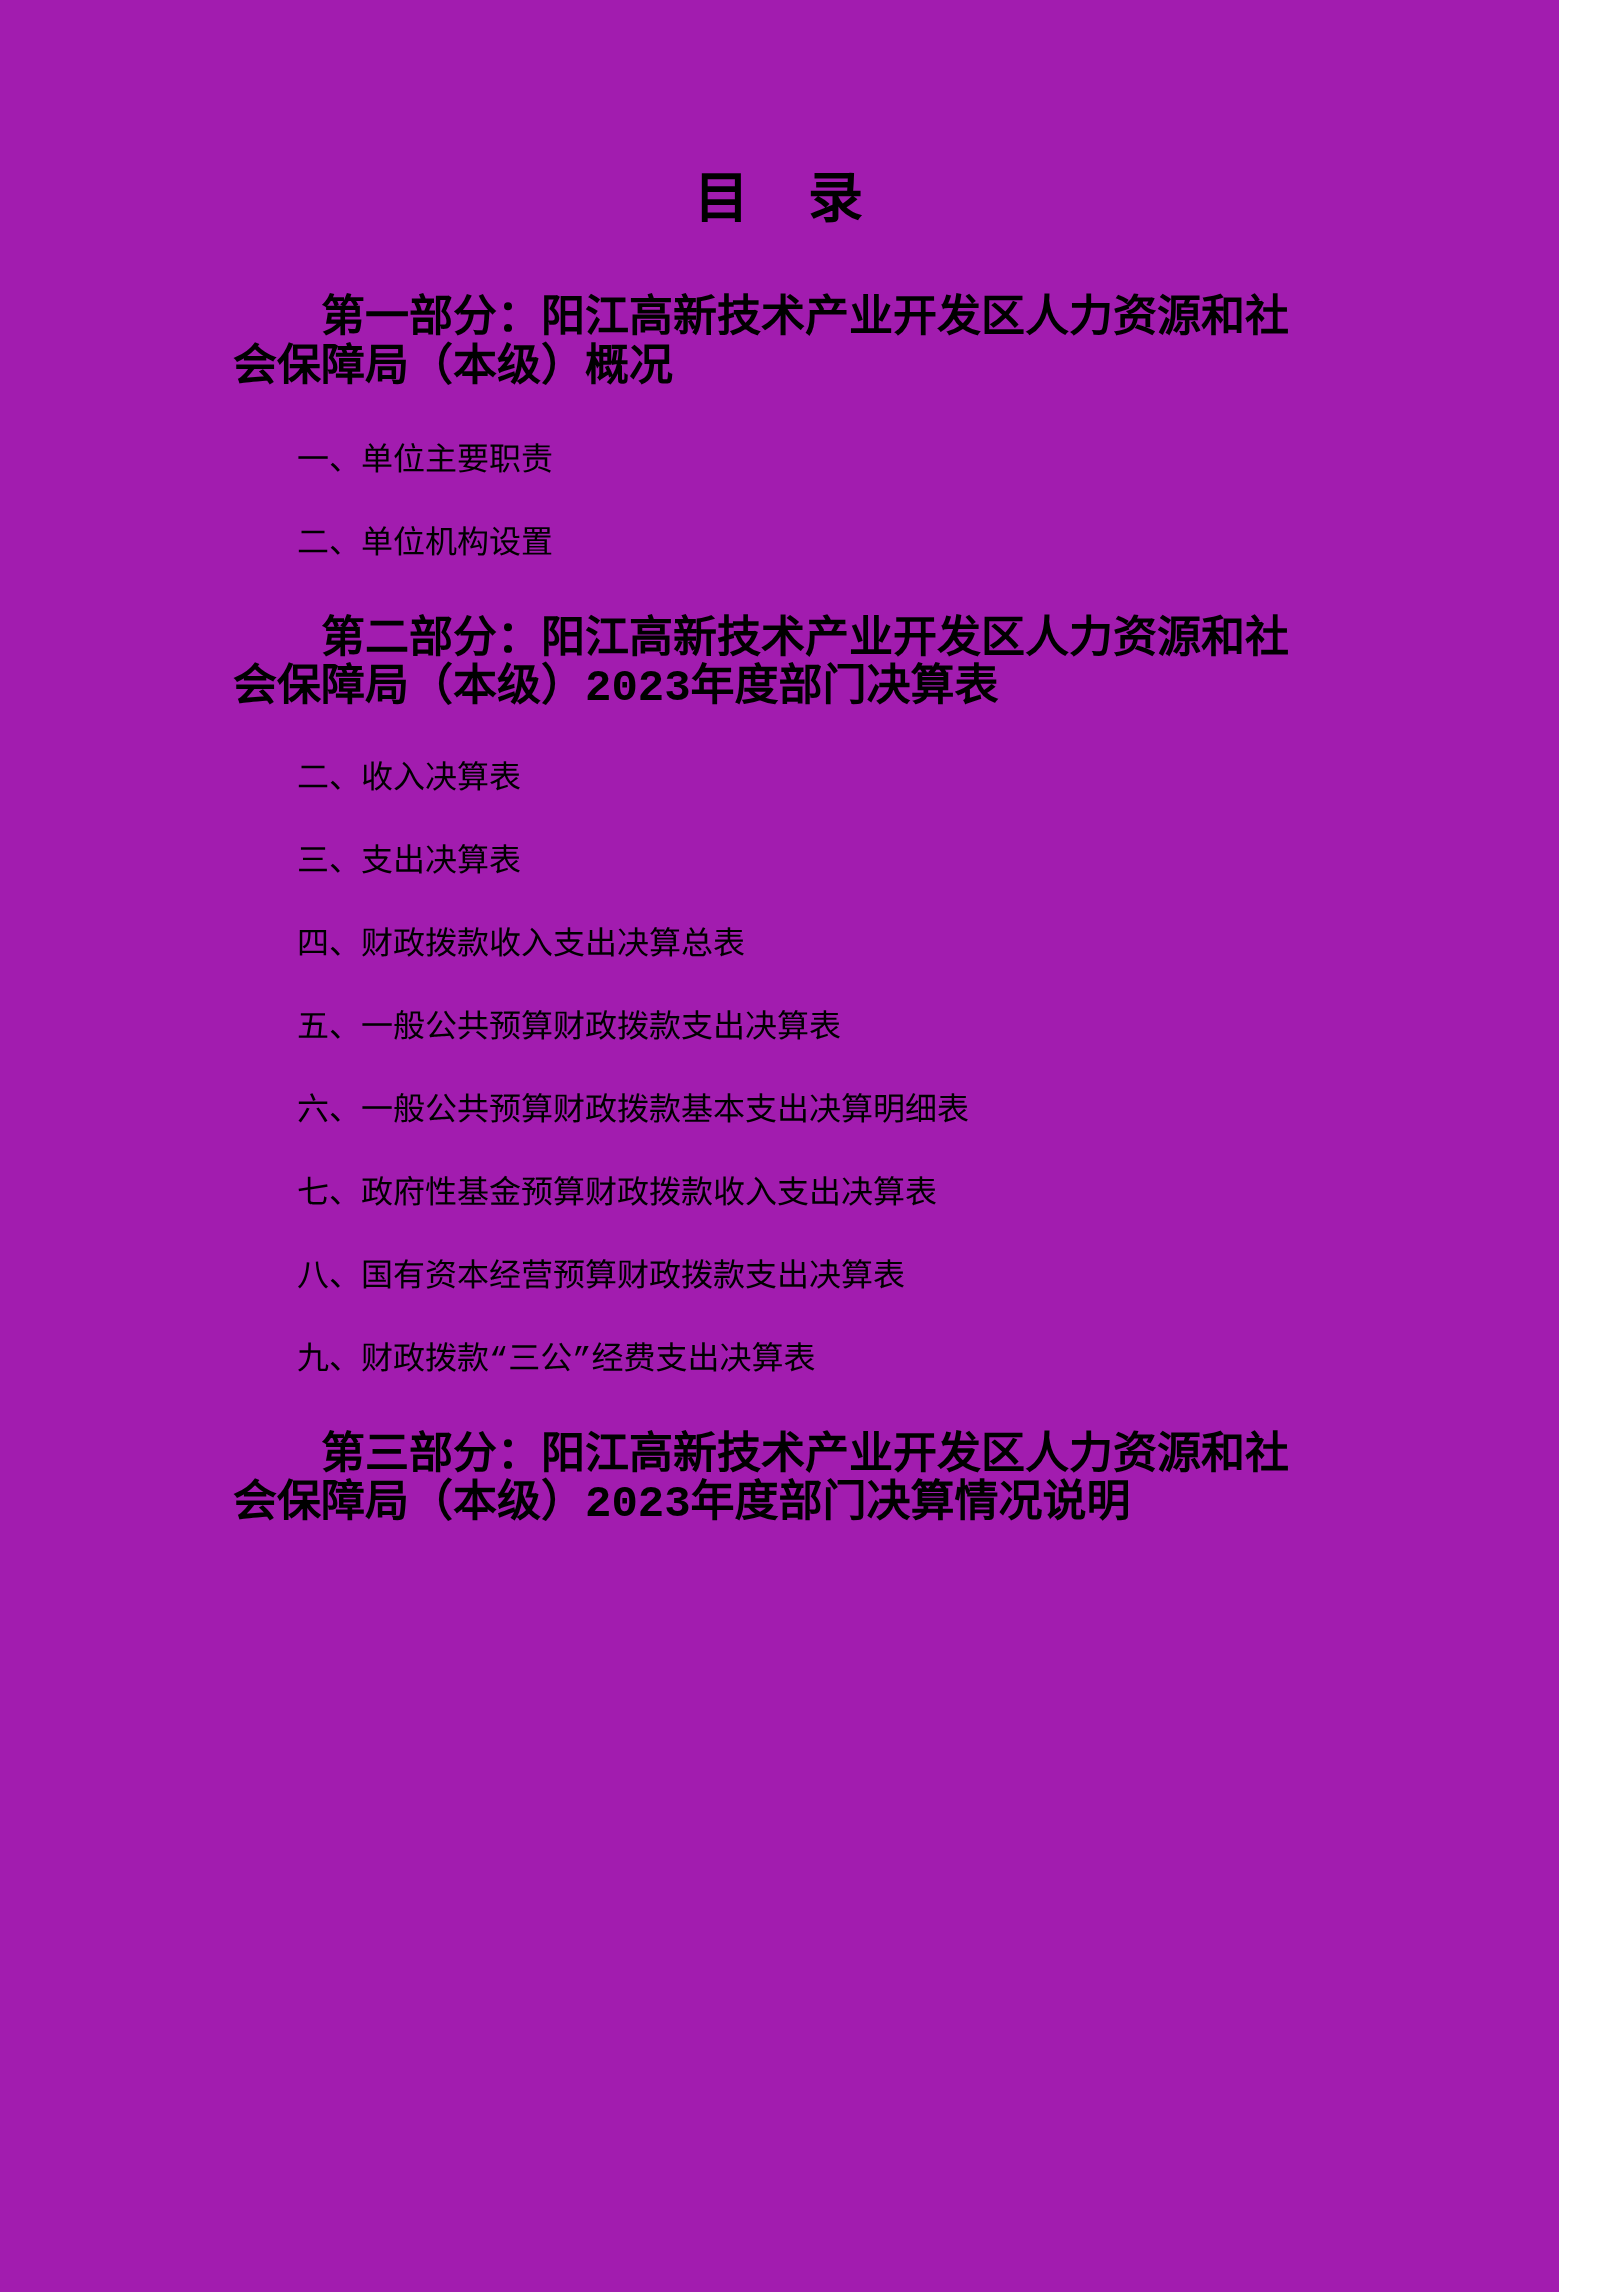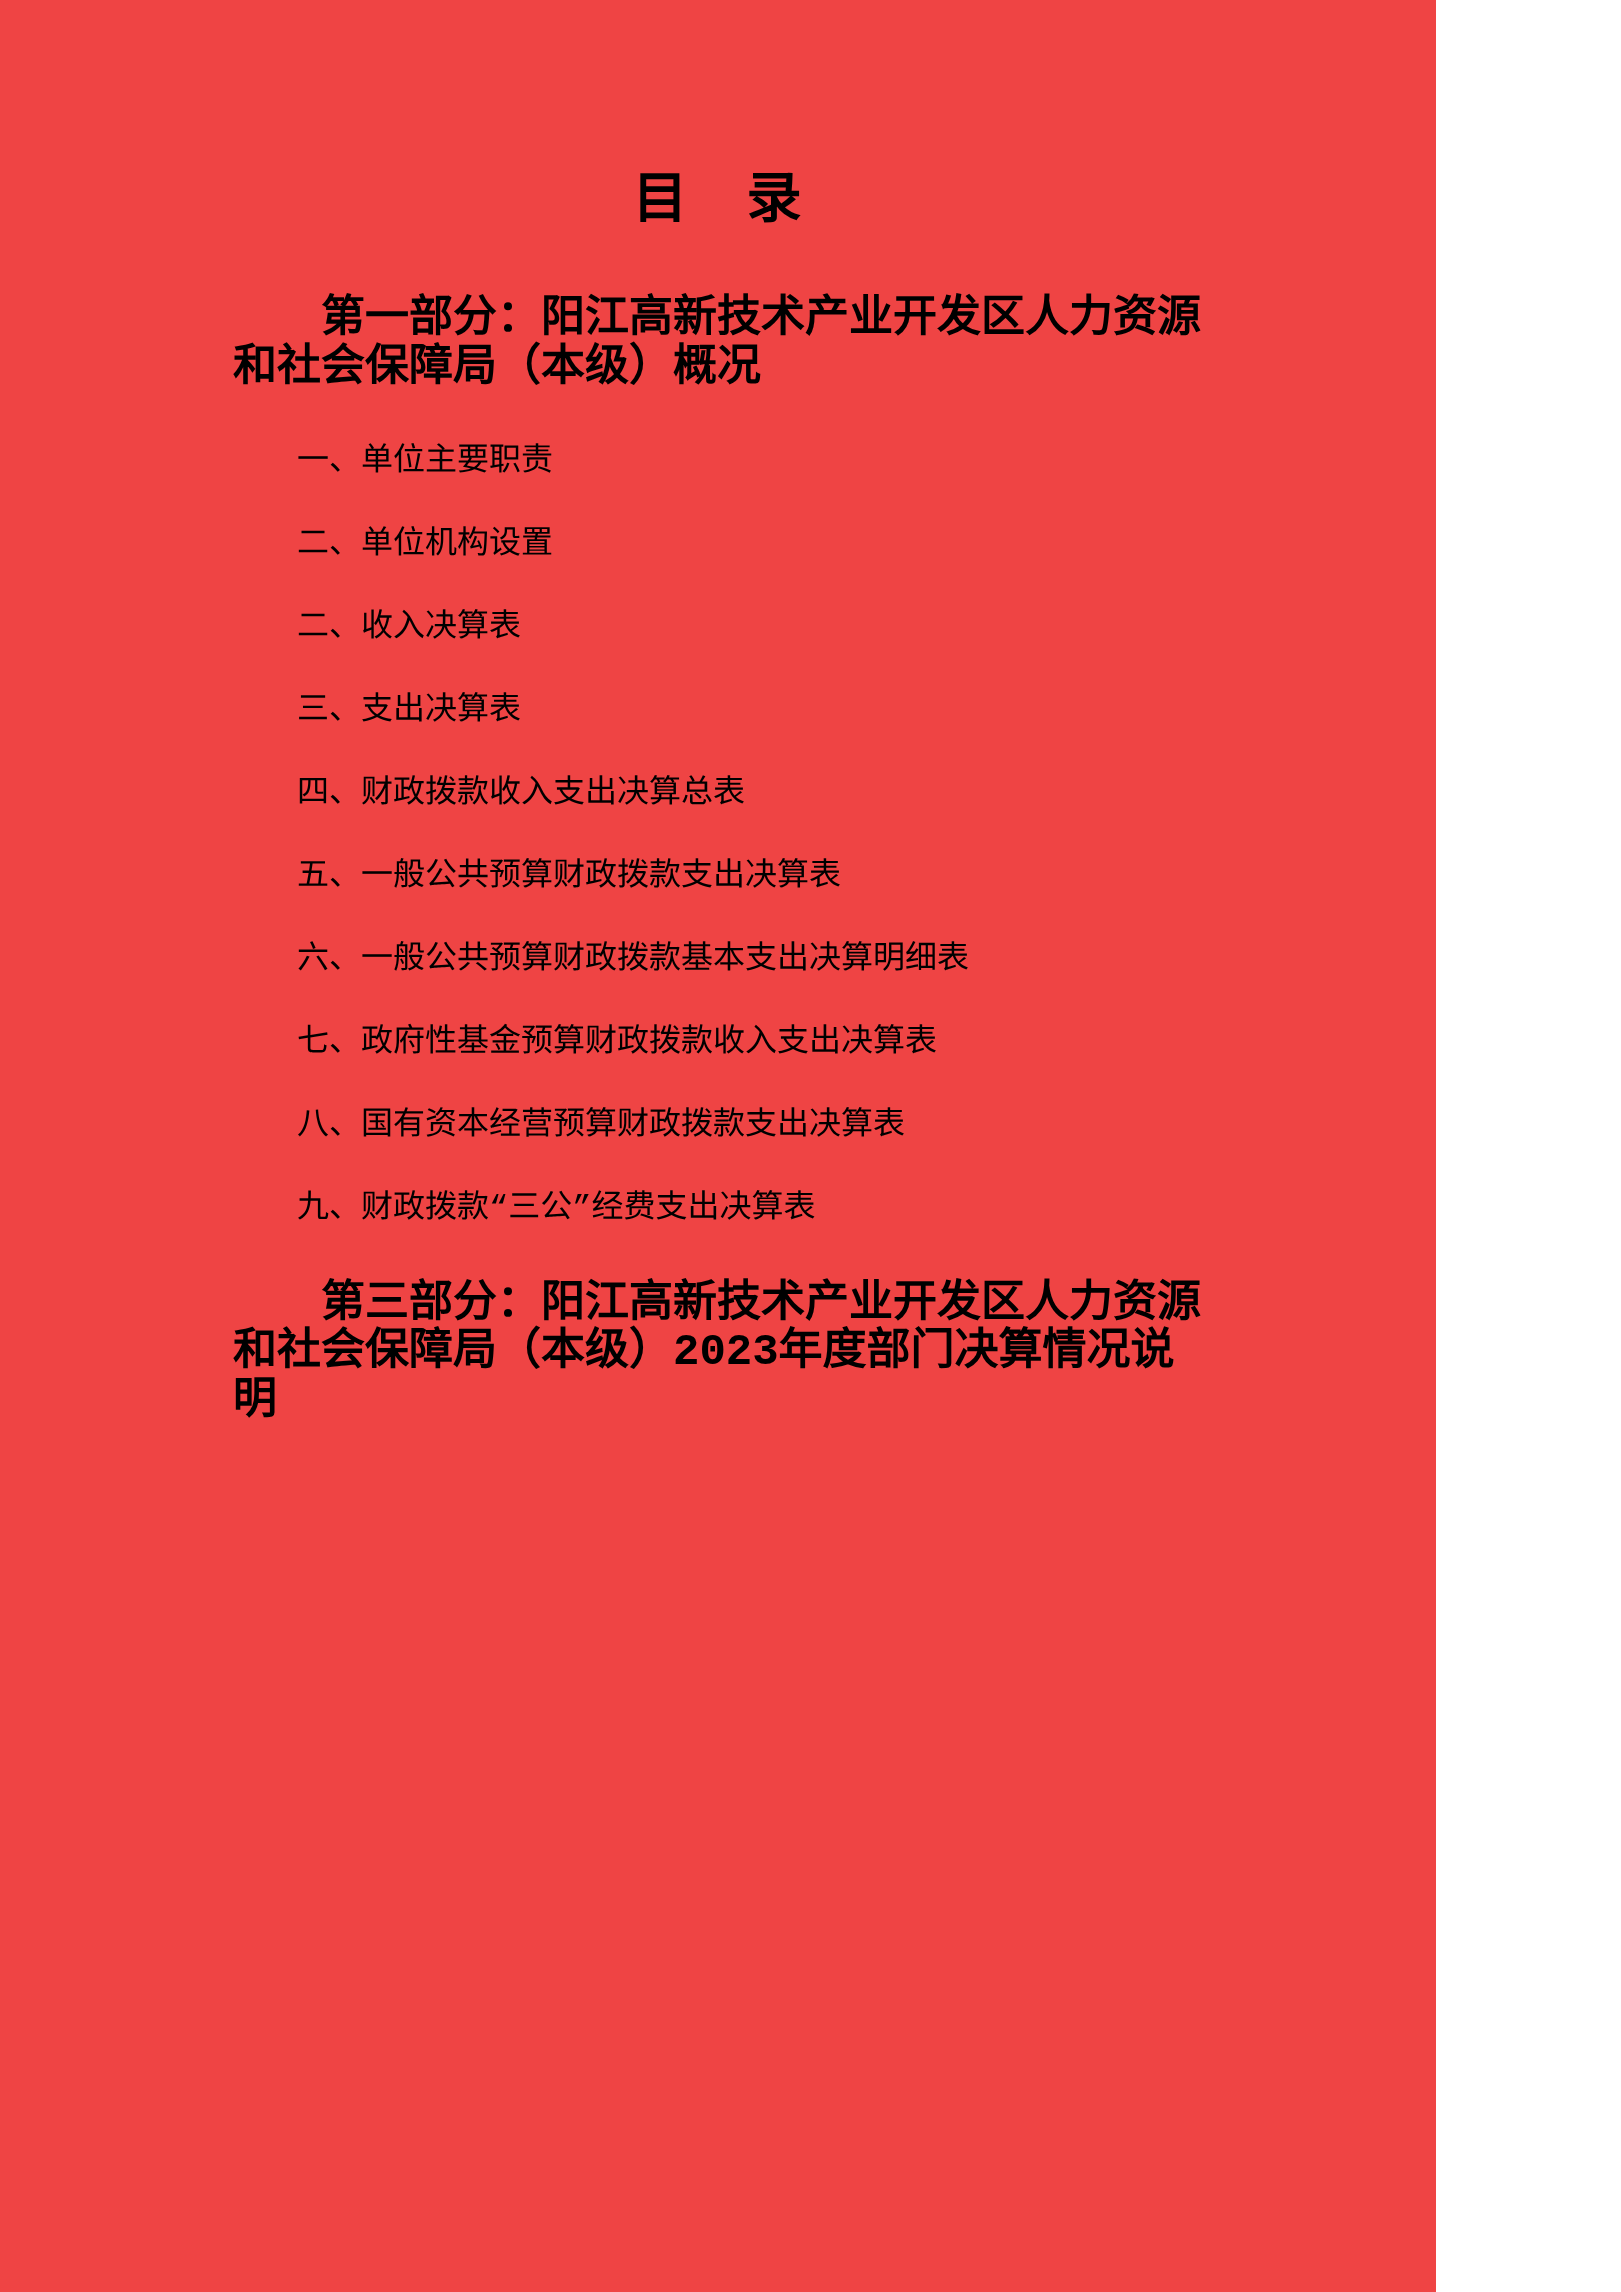--- a/index.html
+++ b/index.html
@@ -4,23 +4,23 @@
 <style>
   html, body {
     margin: 0;
     padding: 0;
     background: #ffffff;
     color: #000000;
     font-family: "Liberation Sans", "DejaVu Sans", sans-serif;
   }
   .page {
     position: relative;
-    width: 1436px;
+    width: 1559px;
     height: 2293px;
-    background: #ef4444;
+    background: #a21caf;
     overflow: hidden;
     box-sizing: border-box;
     padding: 0 233px;
   }
   .doc-title {
     padding-top: 167px;
     text-align: center;
     font-size: 55px;
     font-weight: bold;
     line-height: 1.15;
@@ -66,20 +66,21 @@
 
   <div class="toc">
 
     <p class="toc-heading first-after-title">第一部分：阳江高新技术产业开发区人力资源和社会保障局（本级）概况</p>
 
     <p class="toc-item gap-after-heading">一、单位主要职责</p>
 
     <p class="toc-item">二、单位机构设置</p>
 
 
+    <p class="toc-heading gap-before-heading">第二部分：阳江高新技术产业开发区人力资源和社会保障局（本级）2023年度部门决算表</p>
 
 
     <p class="toc-item">二、收入决算表</p>
 
     <p class="toc-item">三、支出决算表</p>
 
     <p class="toc-item">四、财政拨款收入支出决算总表</p>
 
     <p class="toc-item">五、一般公共预算财政拨款支出决算表</p>
 

